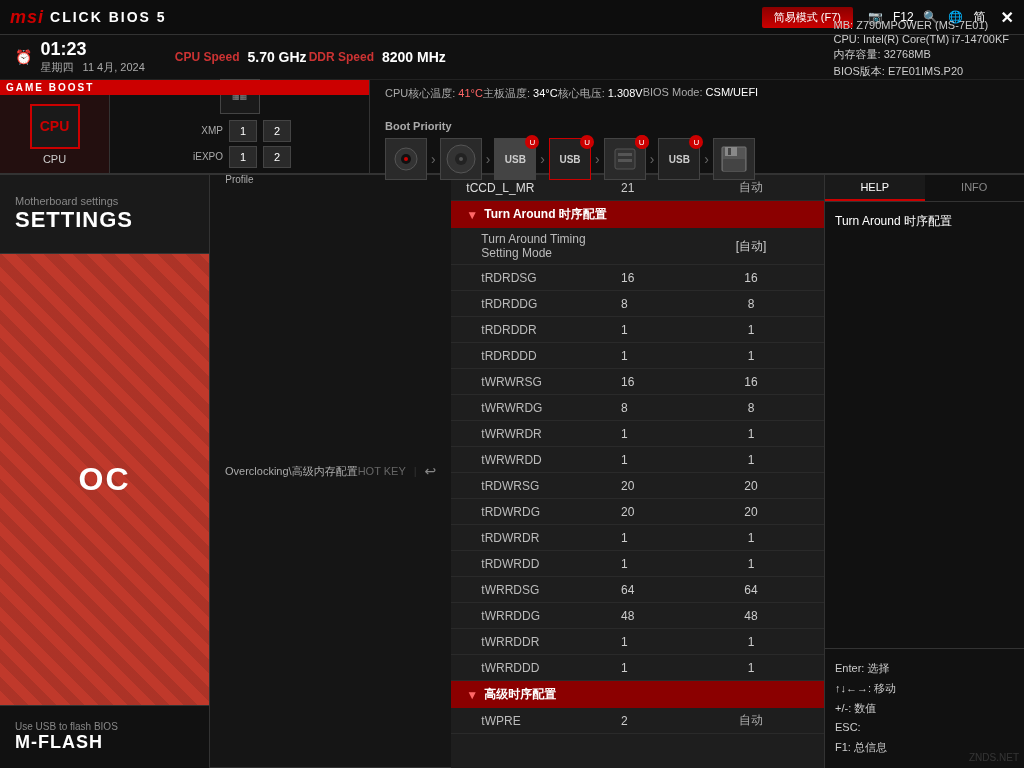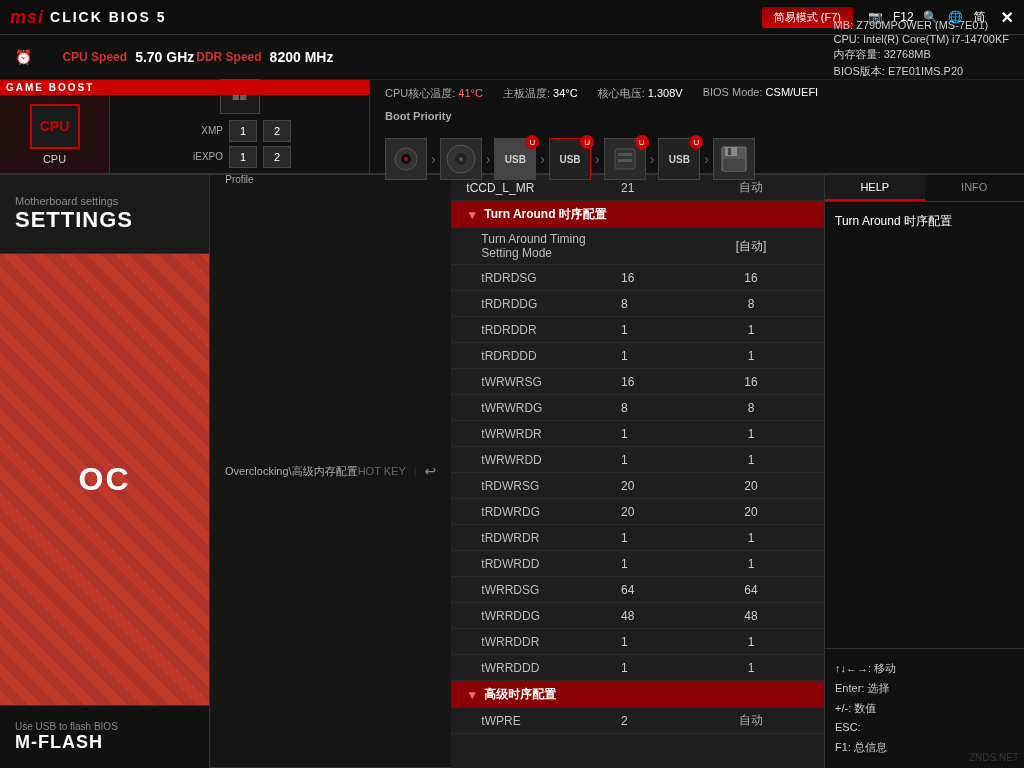--- a/index.html
+++ b/index.html
@@ -190,21 +190,21 @@
       flex: 1;
       background: #111;
       display: flex;
       flex-direction: column;
       padding: 8px 15px;
     }
     #boot-title {
       color: #aaa;
       font-size: 11px;
       font-weight: bold;
-      margin-bottom: 16px;
+      margin-bottom: 6px;
     }
     #boot-devices {
       display: flex;
       align-items: center;
       gap: 3px;
     }
     .boot-device {
       display: flex;
       flex-direction: column;
       align-items: center;
@@ -428,20 +428,28 @@
       <span>🌐</span>
       <span>简</span>
     </div>
     <span id="close-btn">✕</span>
   </div>
 </div>
 
 <div id="status-bar">
   <div id="clock-area">
     <span class="clock-icon">⏰</span>
+    <div>
+      <div id="time-display">01:23</div>
+      <div id="date-display">
+        <span>星期四</span>
+        &nbsp;
+        <span>11 4月, 2024</span>
+      </div>
+    </div>
   </div>
   <div id="speed-area">
     <div class="speed-row">
       <span class="speed-label">CPU Speed</span>
       <span class="speed-value">5.70 GHz</span>
     </div>
     <div class="speed-row">
       <span class="speed-label">DDR Speed</span>
       <span class="speed-value">8200 MHz</span>
     </div>
@@ -472,21 +480,21 @@
       <div class="profile-row">
         <span class="profile-type-label">iEXPO</span>
         <div class="profile-btn">1</div>
         <div class="profile-btn">2</div>
       </div>
       <div class="profile-bottom-label">Profile</div>
     </div>
   </div>
 
   <div id="boot-area" style="padding:6px 15px;">
-    <div style="display:flex; gap:20px; font-size:11px; color:#aaa; margin-bottom:9px;">
+    <div style="display:flex; font-size:11px; color:#aaa; margin-bottom:19px;">
       <div>
         <span>CPU核心温度:</span>
         <span style="color:#ff6666;">41°C</span>
       </div>
       <div>
         <span>主板温度:</span>
         <span style="color:white;">34°C</span>
       </div>
       <div>
         <span>核心电压:</span>
@@ -733,22 +741,22 @@
 
   <div id="right-panel">
     <div id="right-tabs">
       <div class="right-tab active">HELP</div>
       <div class="right-tab">INFO</div>
     </div>
     <div id="help-content">
       <div id="help-title">Turn Around 时序配置</div>
     </div>
     <div id="right-footer">
+      <div class="key-hint">Enter: 选择</div>
       <div class="key-hint">↑↓←→: 移动</div>
-      <div class="key-hint">Enter: 选择</div>
       <div class="key-hint">+/-: 数值</div>
       <div class="key-hint">ESC:</div>
       <div class="key-hint">F1: 总信息</div>
     </div>
   </div>
 </div>
 
 <div id="watermark">ZNDS.NET</div>
 
 </body></html>

